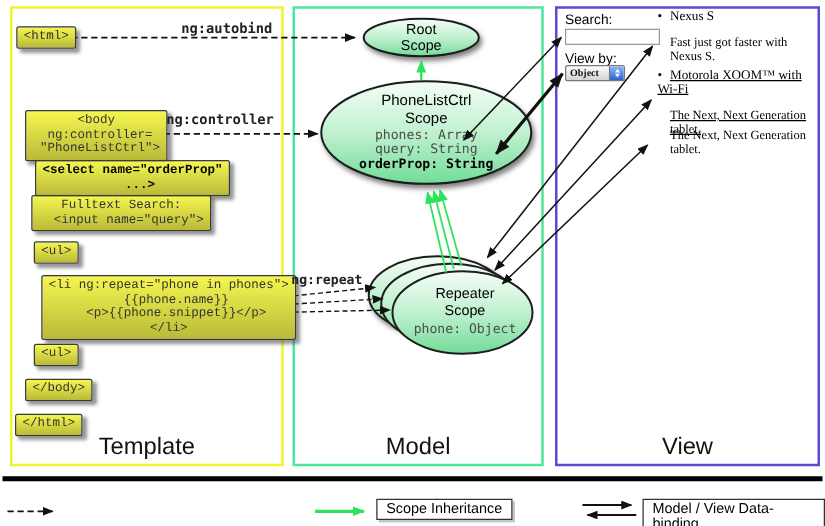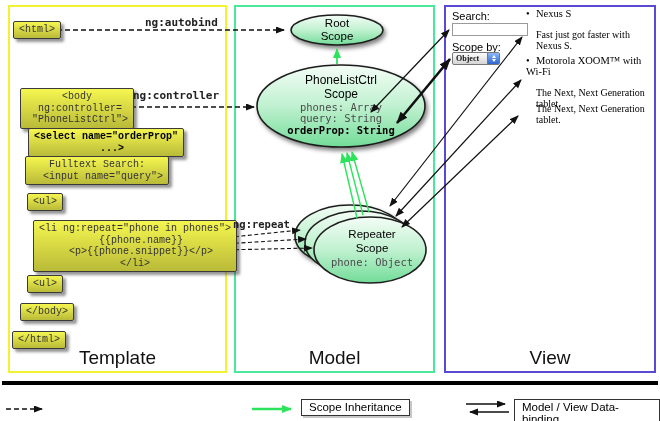--- a/index.html
+++ b/index.html
@@ -162,34 +162,34 @@
   <div class="codebox" style="left:27px;top:275px;">&lt;ul&gt;</div>
   <div class="codebox" style="left:20px;top:303px;">&lt;/body&gt;</div>
   <div class="codebox" style="left:12px;top:331px;">&lt;/html&gt;</div>
 
   <div class="nglabel" style="left:145px;top:16px;">ng:autobind</div>
   <div class="nglabel" style="left:133px;top:89px;">ng:controller</div>
   <div class="nglabel sm" style="left:233px;top:218px;">ng:repeat</div>
 
   <div class="vlabel" style="left:452px;top:10px;">Search:</div>
   <input class="vinput" style="left: 452px; top: 23px;" type="text" value="">
-  <div class="vlabel" style="left:452px;top:41px;">Scope by:</div>
+  <div class="vlabel" style="left:452px;top:41px;">View by:</div>
   <div class="sortsel" style="left:452px;top:52px;">
     <span class="sorttext">Object</span>
     <span class="stepper">
       <span class="tri-up"></span>
       <span class="tri-dn"></span>
     </span>
   </div>
 
   <div class="vitem" style="top:8px;">
     <div class="vtitle"><span class="bullet">•</span><span>Nexus S</span></div>
     <div class="vdesc">Fast just got faster with Nexus S.</div>
   </div>
-  <div class="vitem" style="top:55px;">
+  <div class="vitem" style="top:55px;text-decoration:underline;">
     <div class="vtitle"><span class="bullet">•</span><span>Motorola XOOM™ with Wi-Fi</span></div>
     <div class="vdesc">The Next, Next Generation tablet.</div>
   </div>
   <div class="vitem" style="top:93px;">
     <div class="vdesc">The Next, Next Generation tablet.</div>
   </div>
 
   <div id="sep"></div>
   <div class="lbox" style="left:301px;">Scope Inheritance</div>
   <div class="lbox" style="left:514px;">Model / View Data-binding</div>

